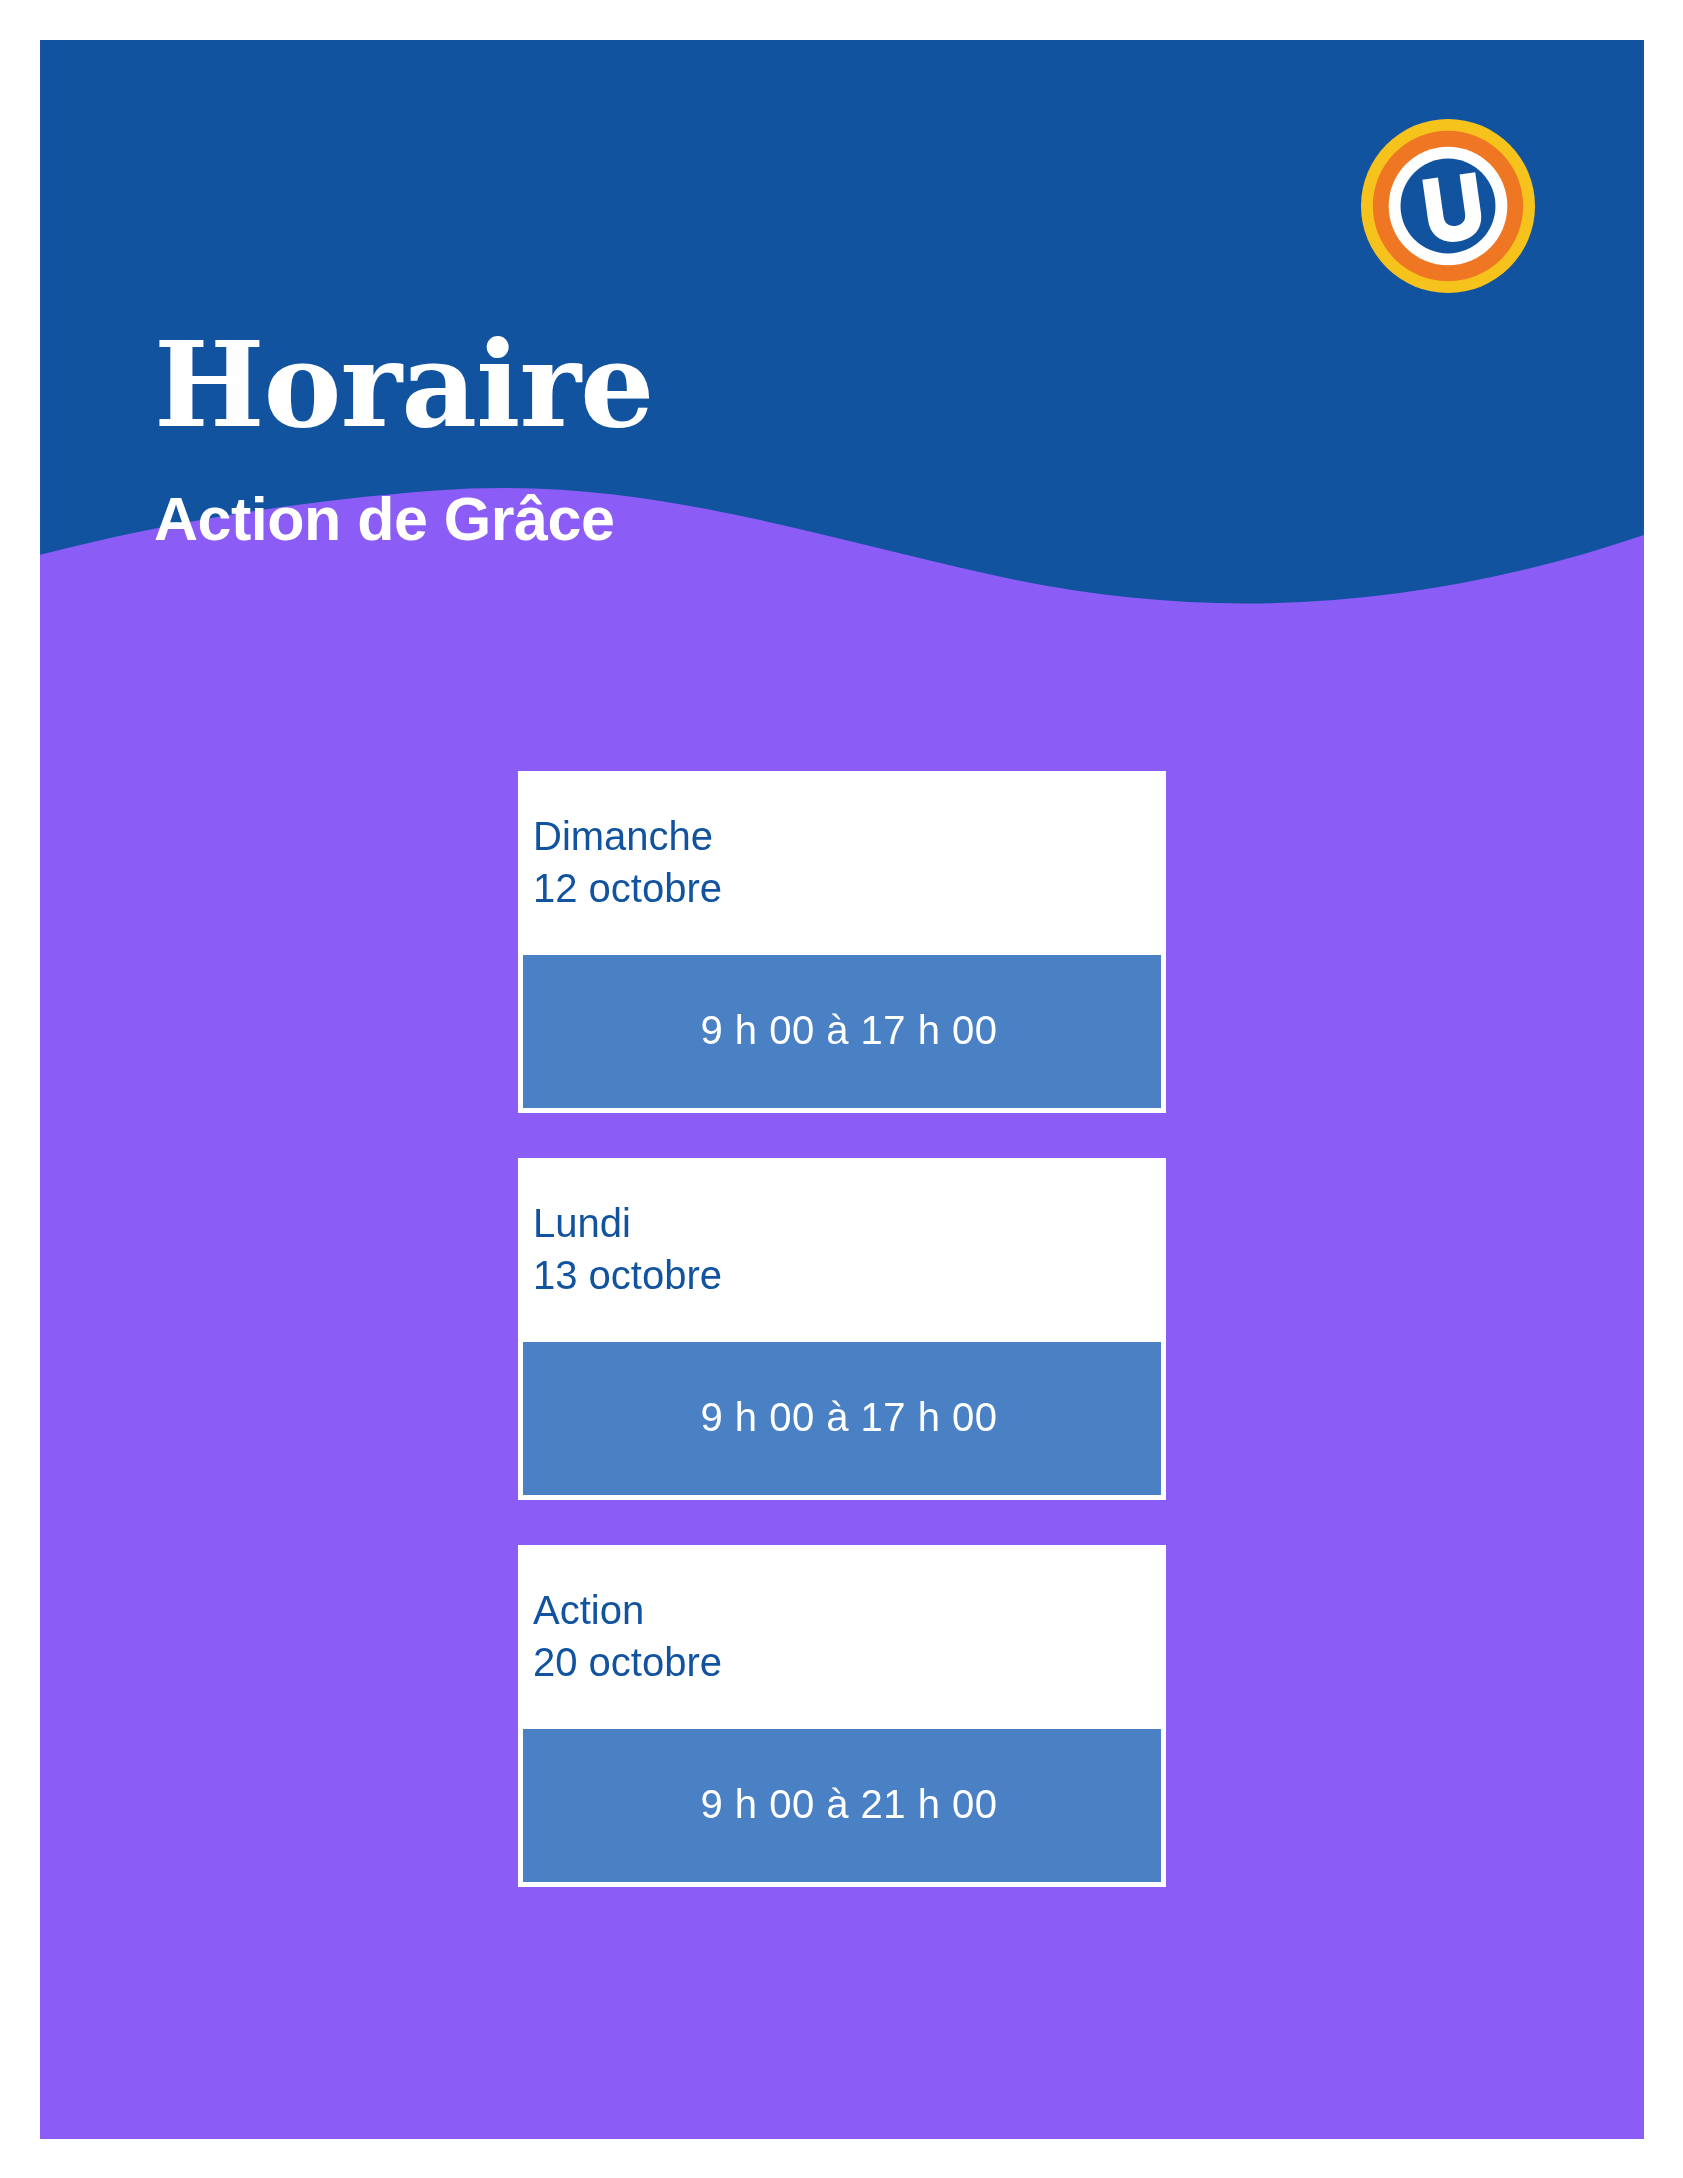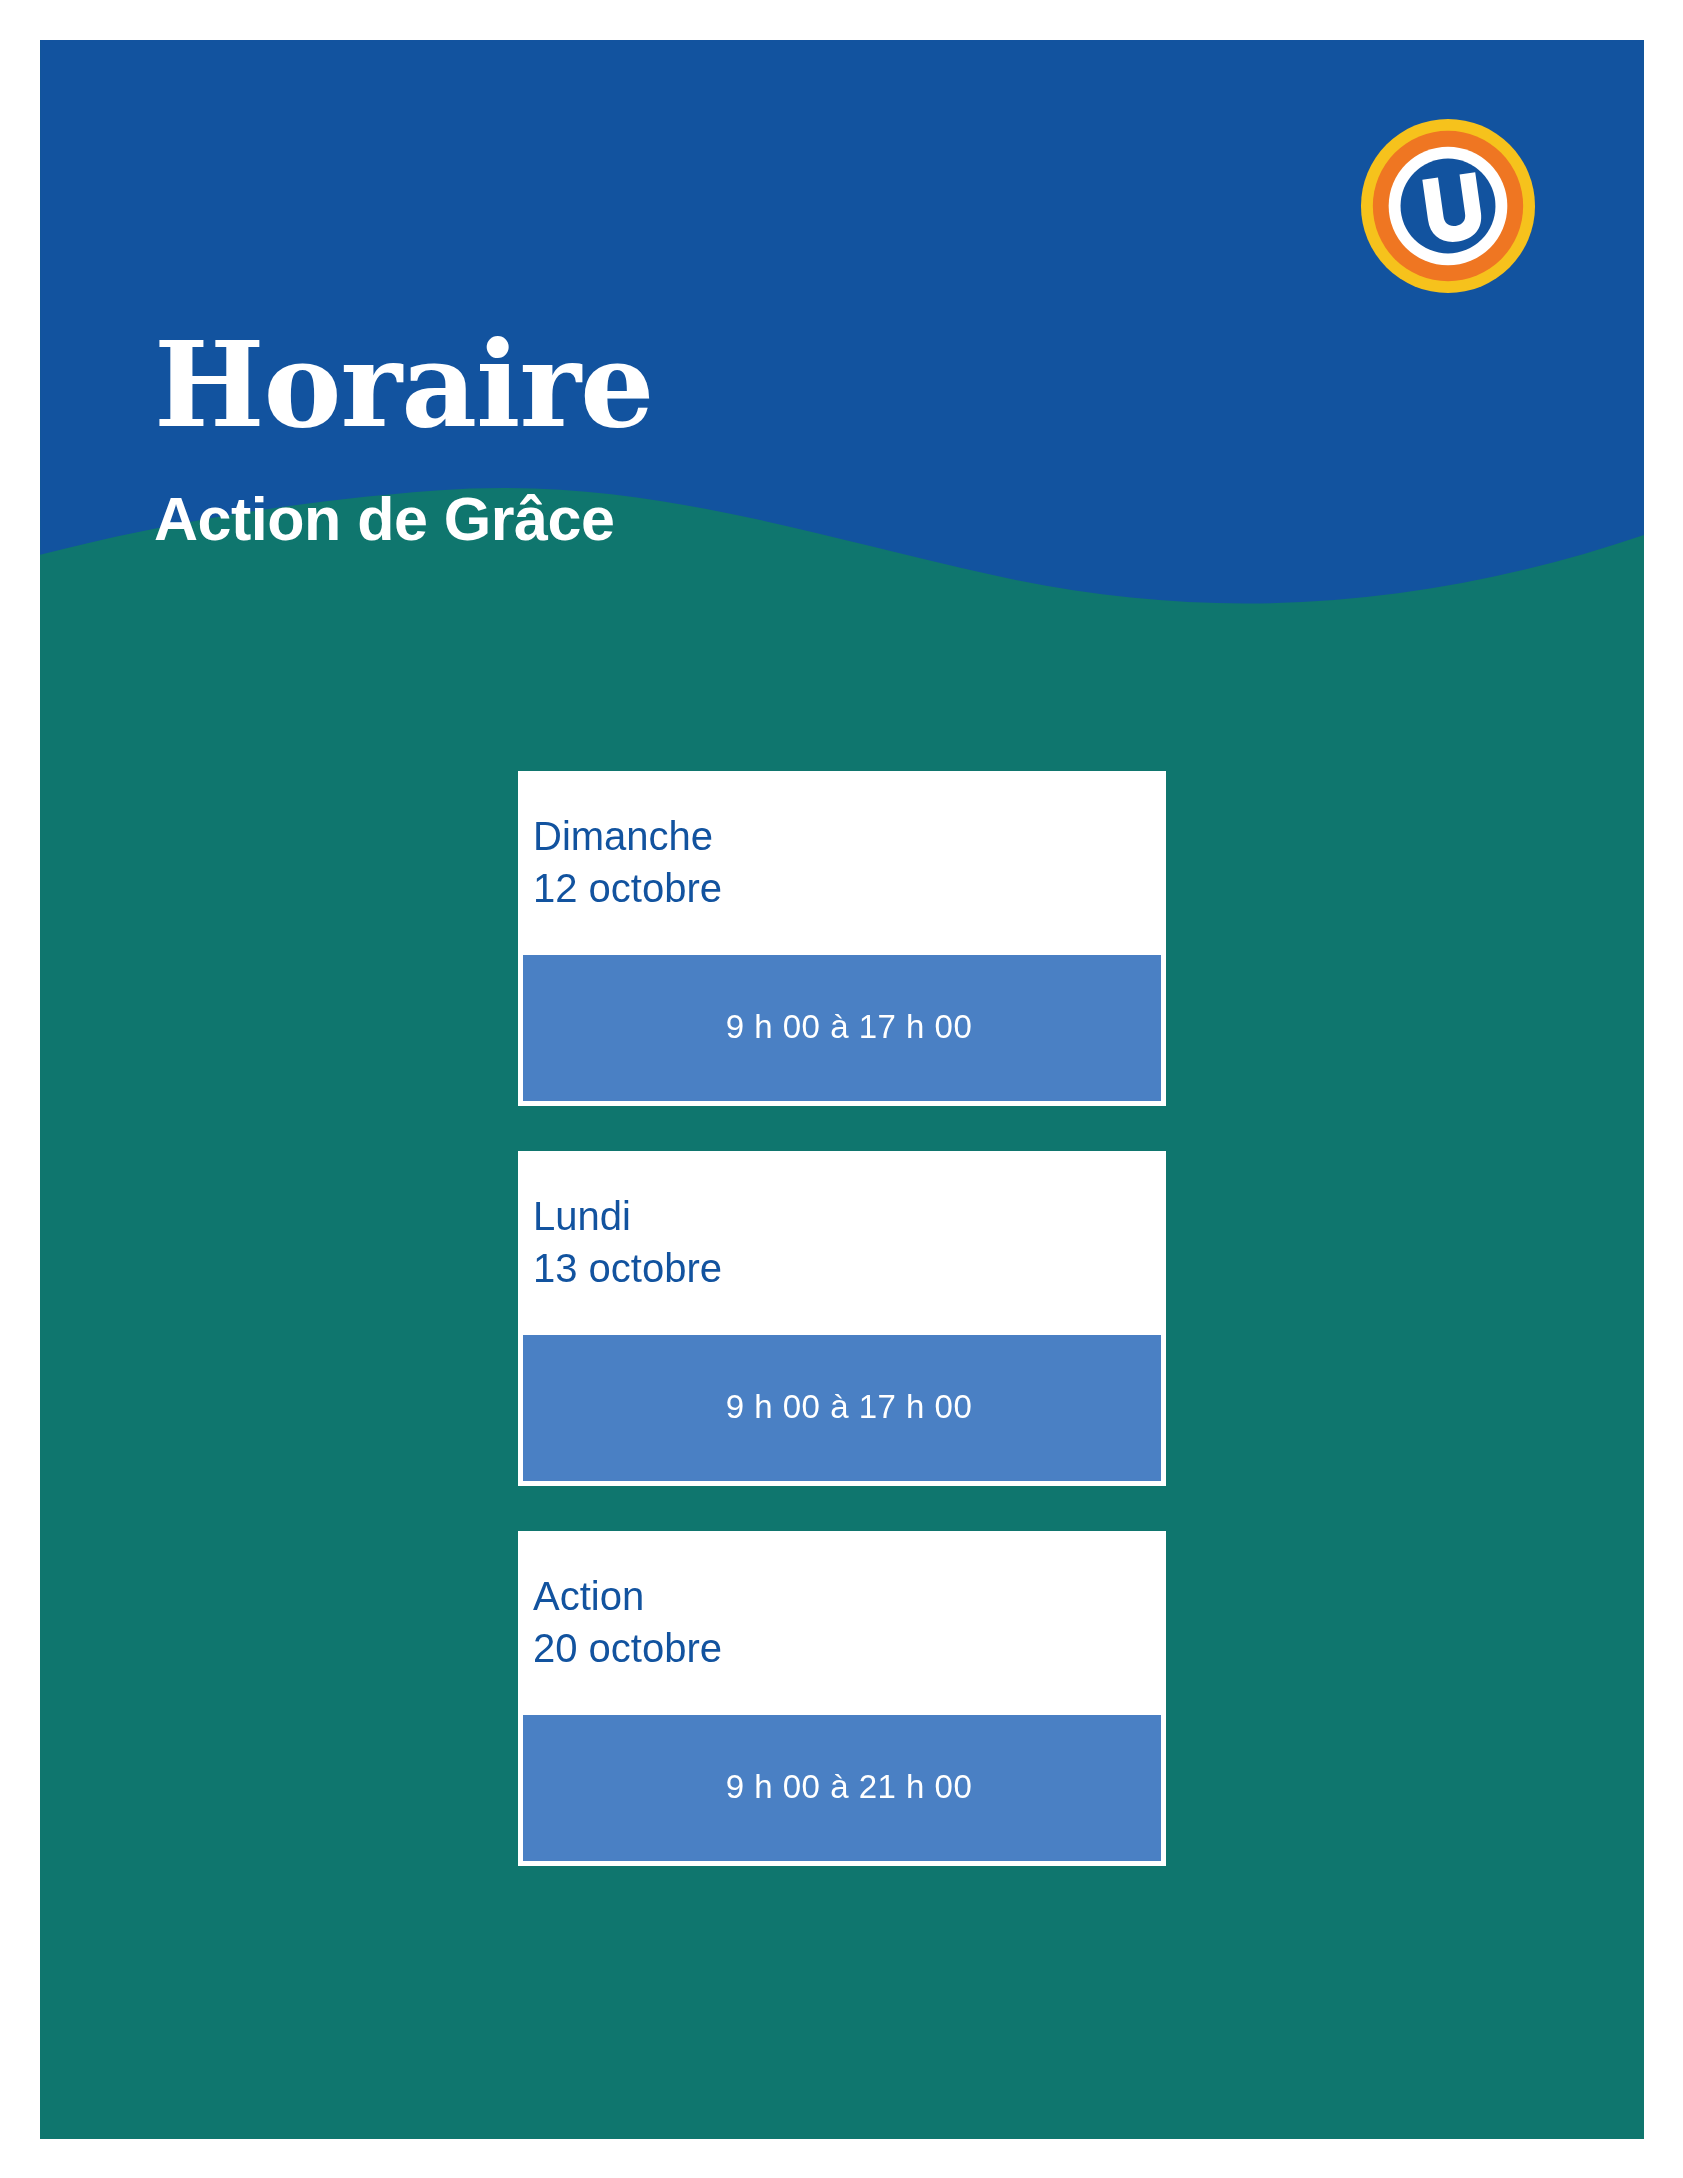--- a/index.html
+++ b/index.html
@@ -13,21 +13,21 @@
     font-family: "Liberation Sans", sans-serif;
     overflow: hidden;
   }
 
   .poster {
     position: absolute;
     left: 40px;
     top: 40px;
     width: 1604px;
     height: 2099px;
-    background: #0f766e;
+    background: #8b5cf6;
     overflow: hidden;
   }
 
   
   .header {
     position: absolute;
     left: 0;
     top: 0;
     width: 1604px;
     height: 792px;
@@ -95,21 +95,21 @@
   .card-day .dayname {
     display: block;
   }
   .card-day .daydate {
     display: block;
   }
   .card-hours {
     background: #4a80c4;
     color: #ffffff;
     text-align: center;
-    font-size: 33px;
+    font-size: 40px;
     padding: 53px 10px 55px 24px;
     border-top: 5px solid #ffffff;
     font-weight: 400;
     letter-spacing: 0.5px;
   }
 </style>
 </head>
 <body>
 
 <div class="poster">

